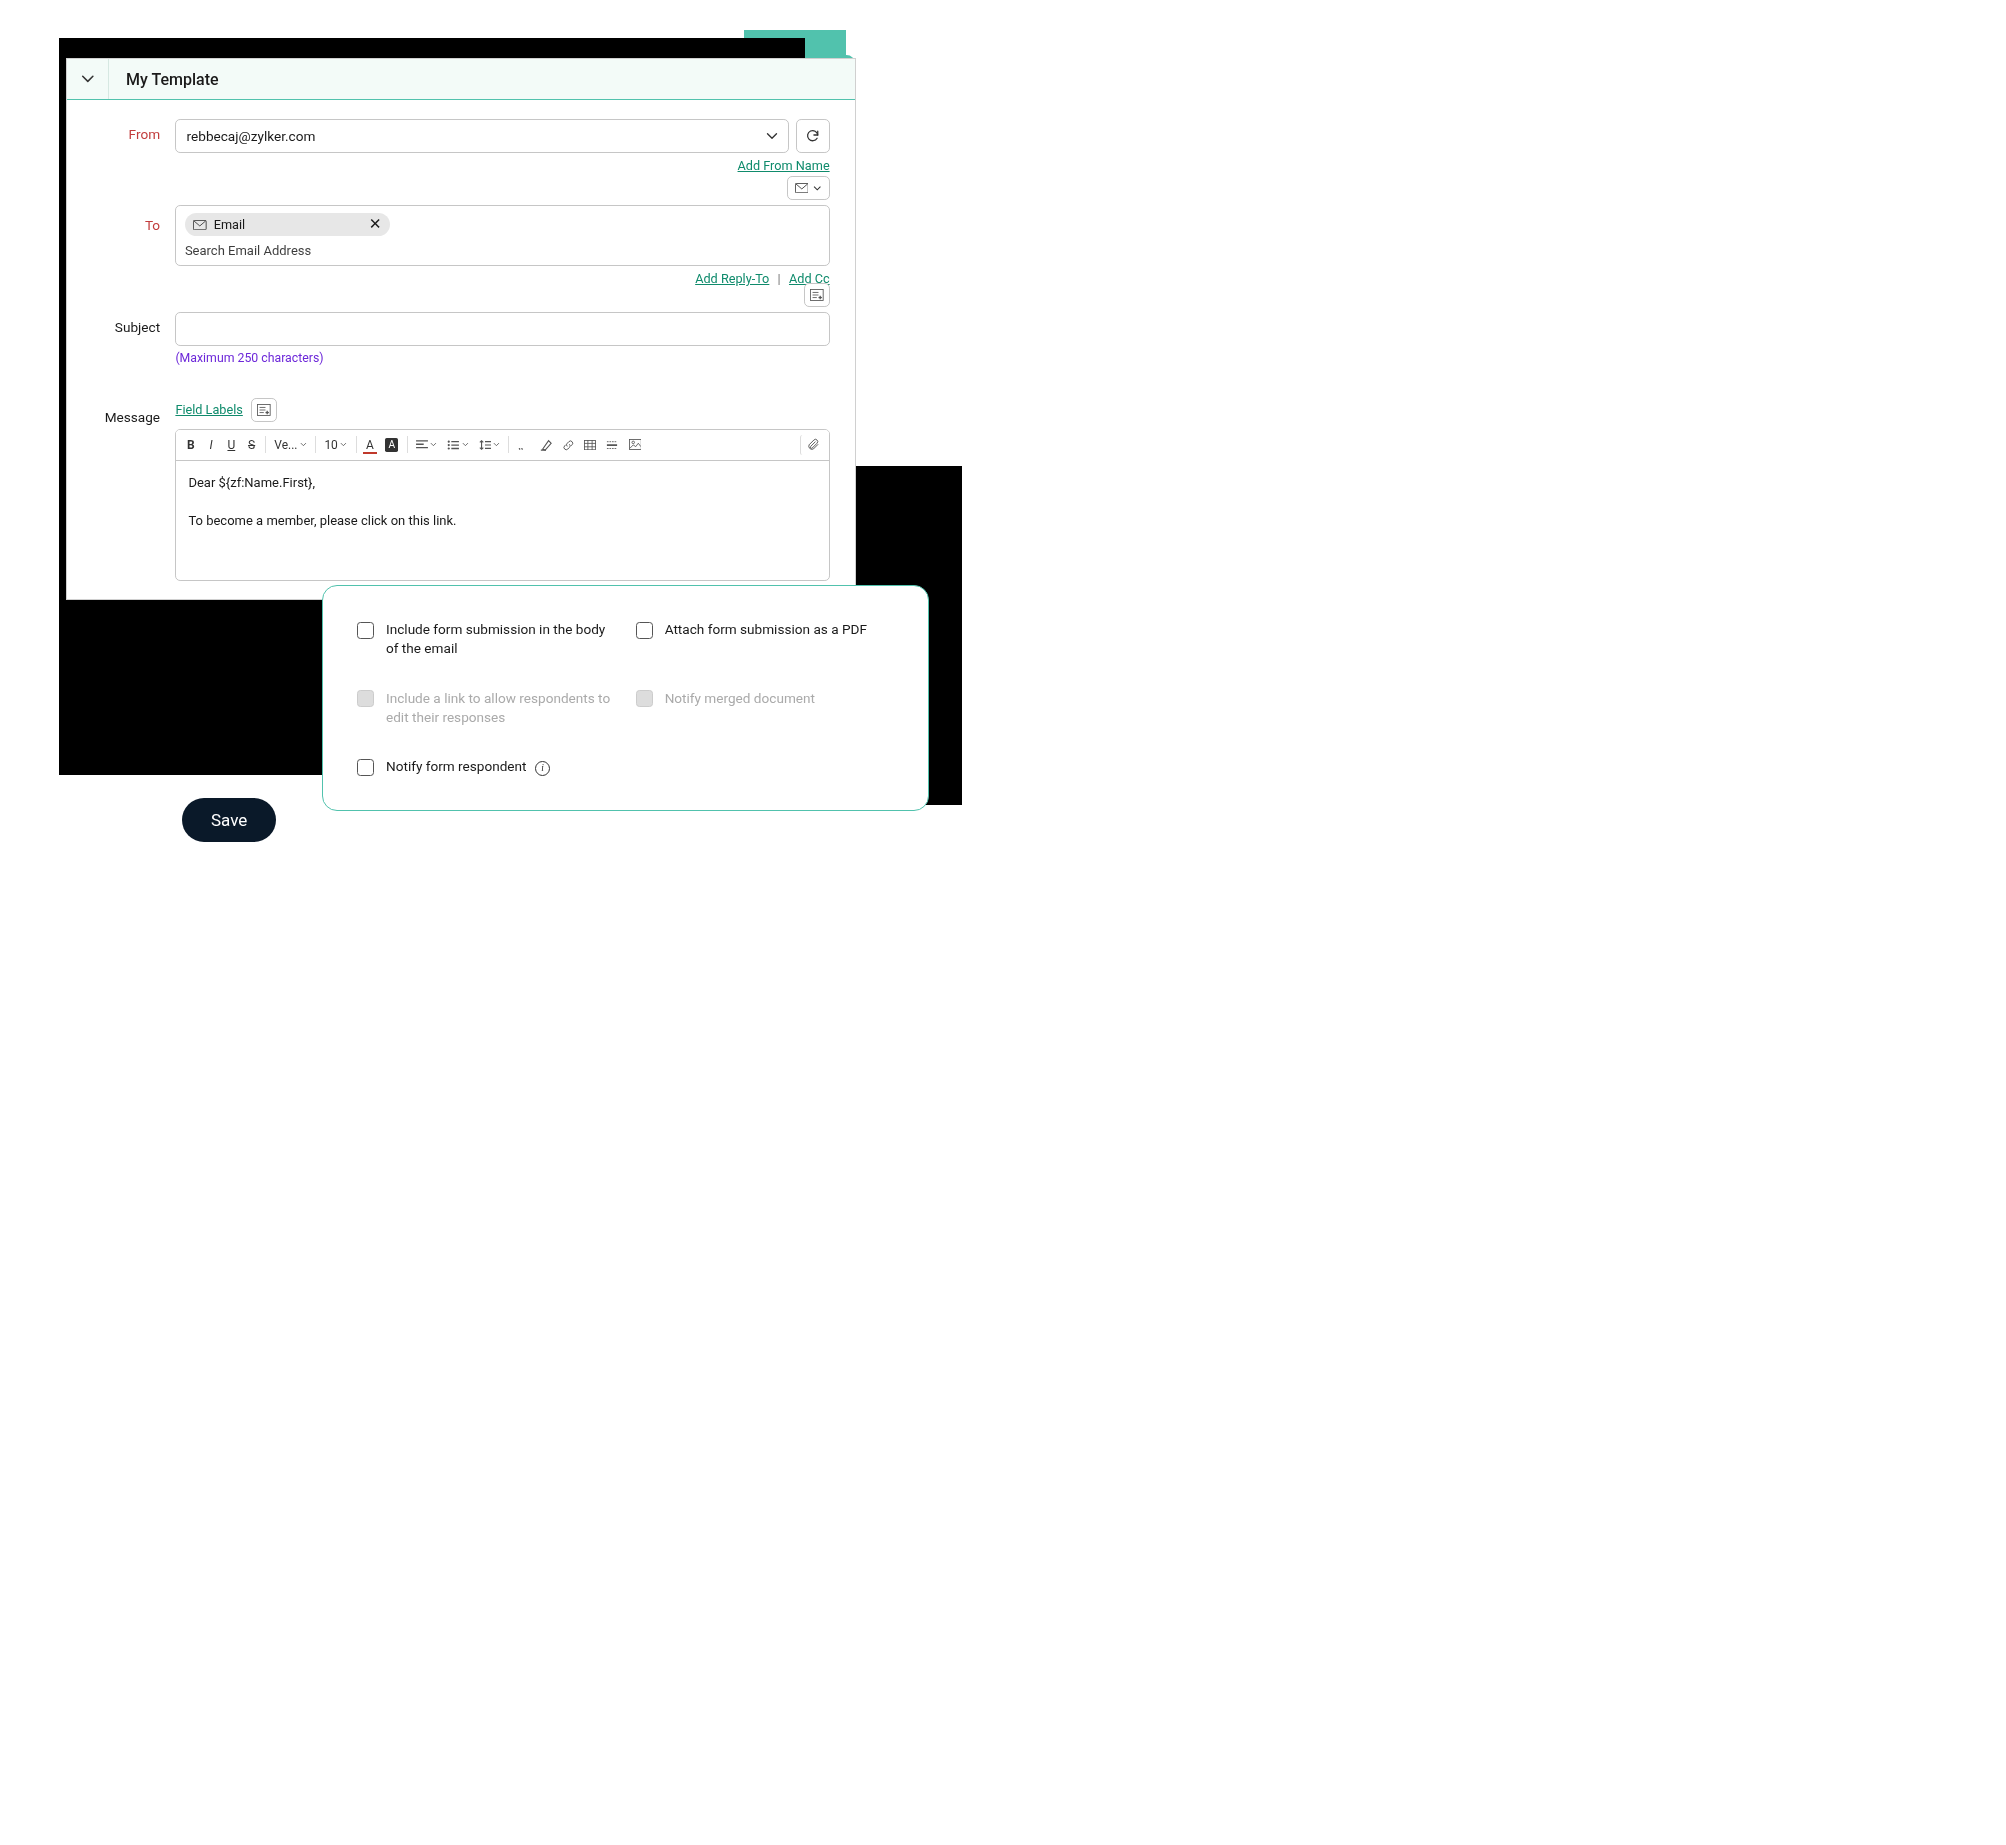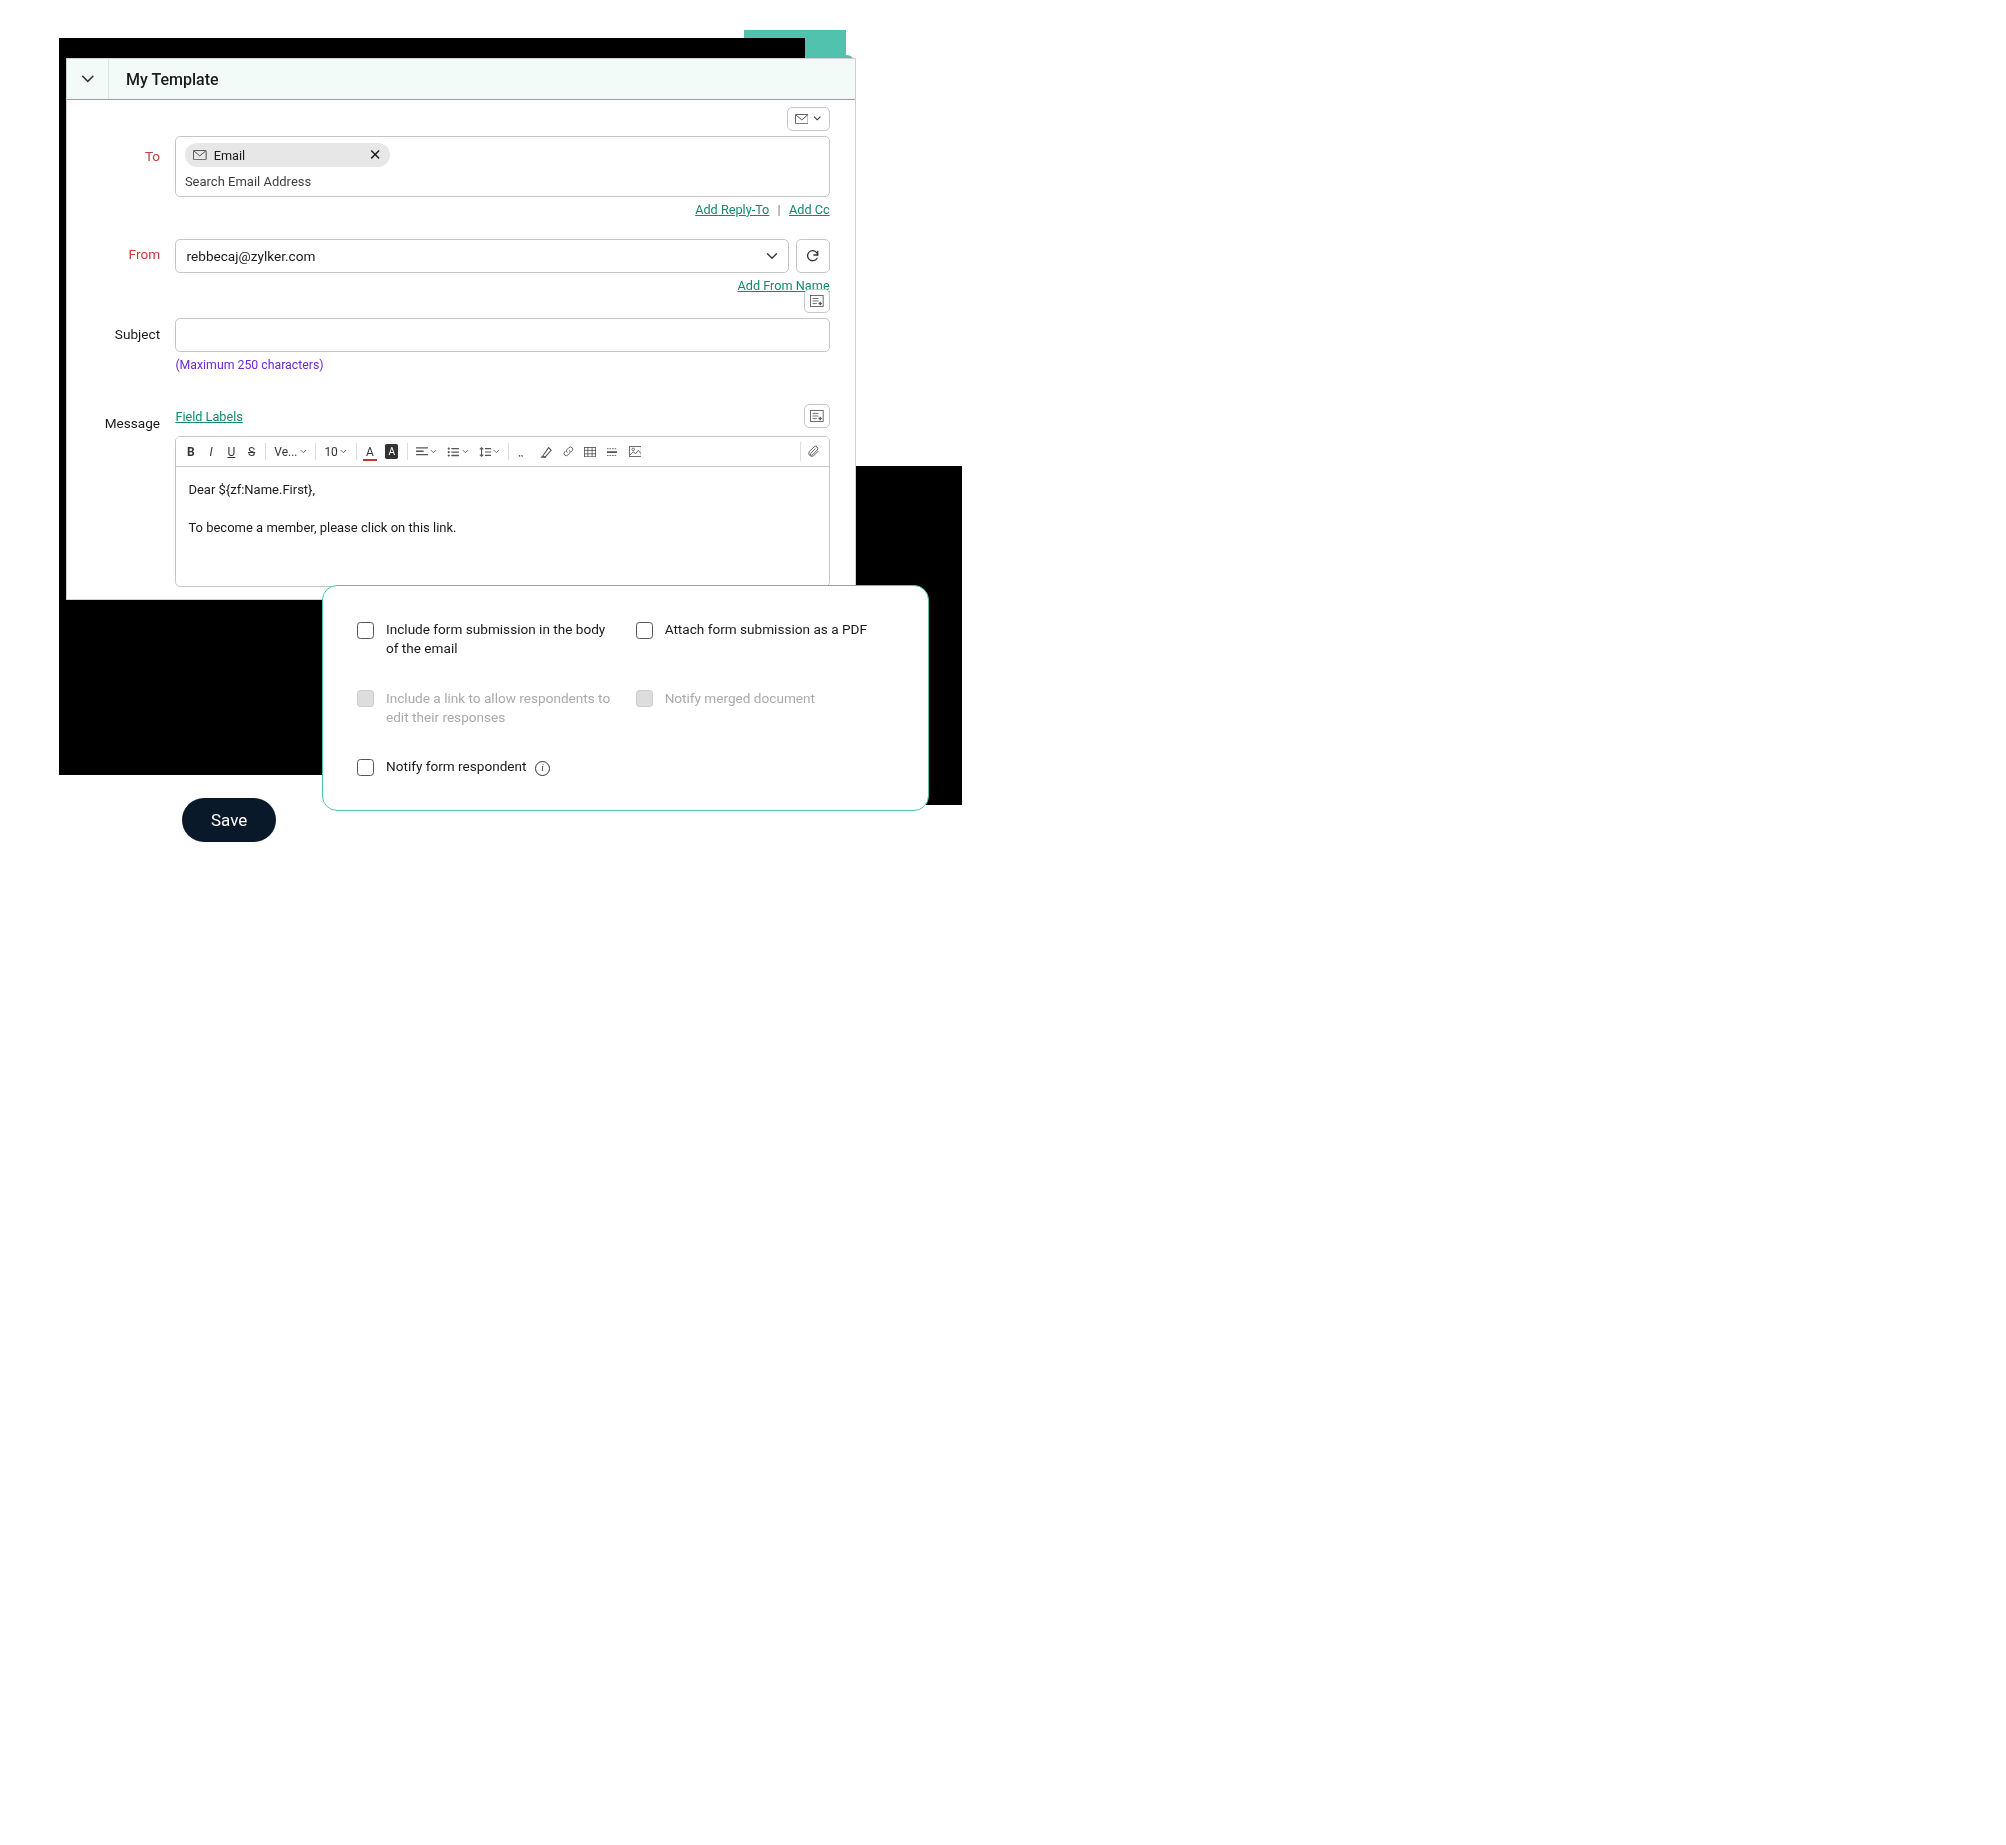--- a/index.html
+++ b/index.html
@@ -206,21 +206,21 @@
   }
 
   
   .editor-box {
     border: 0.8px solid #c6c6c6;
     border-radius: 5.1px;
     overflow: hidden;
   }
   .field-labels-row {
     display: flex;
-    justify-content: space-between;
+    justify-content: flex-start;
     align-items: center;
     gap: 8.5px;
     margin-bottom: 6.8px;
     margin-top: 25.4px;
     position: relative;
     height: 25.4px;
   }
   .toolbar {
     display: flex;
     align-items: center;
@@ -350,52 +350,20 @@
     <div class="panel-header">
       <div class="collapse-btn">
         <svg width="13.6" height="13.6" viewBox="0 0 16 16">
             <path d="M2 5 L8 11 L14 5" stroke="#333" stroke-width="1.8" fill="none" stroke-linecap="round" stroke-linejoin="round"></path>
           </svg>
       </div>
       <div class="panel-title">My Template</div>
     </div>
 
     <div class="form-body">
-
-      <div class="form-row" style="margin-top:17px;">
-        <div class="row-label red" style="padding-top:12px;">To</div>
-        <div class="row-content">
-          <div class="float-btn">
-            <svg width="13.6" height="10.2" viewBox="0 0 16 12">
-                <rect x="0.5" y="0.5" width="15" height="11" rx="1" stroke="#333" fill="none"></rect>
-                <path d="M1 1 L8 7 L15 1" stroke="#333" fill="none"></path>
-              </svg>
-            <svg width="8.5" height="8.5" viewBox="0 0 16 16">
-                <path d="M2 5 L8 11 L14 5" stroke="#333" stroke-width="2" fill="none"></path>
-              </svg>
-          </div>
-          <div class="to-box">
-            <div class="chip">
-              <svg width="13.6" height="10.2" viewBox="0 0 16 12">
-                  <rect x="0.5" y="0.5" width="15" height="11" rx="1" stroke="#333" fill="none"></rect>
-                  <path d="M1 1 L8 7 L15 1" stroke="#333" fill="none"></path>
-                </svg>
-              <span>Email</span>
-              <span style="width:110px"></span>
-              <span class="close">✕</span>
-            </div>
-            <div class="to-placeholder">Search Email Address</div>
-          </div>
-          <div class="link-row">
-            <span class="teal-link">Add Reply-To</span>
-            <span class="link-sep">|</span>
-            <span class="teal-link">Add Cc</span>
-          </div>
-        </div>
-      </div>
 
       <div class="form-row">
         <div class="row-label red">From</div>
         <div class="row-content">
           <div class="from-wrap">
             <div class="select-box" style="flex:1">
               <span>rebbecaj@zylker.com</span>
               <svg width="12" height="12" viewBox="0 0 16 16">
                   <path d="M2 5 L8 11 L14 5" stroke="#333" stroke-width="1.8" fill="none" stroke-linecap="round" stroke-linejoin="round"></path>
                 </svg>
@@ -406,20 +374,52 @@
                   <path d="M20 5 L20 11 L14 11" stroke="#333" stroke-width="2" fill="none" stroke-linecap="round" stroke-linejoin="round"></path>
                 </svg>
             </div>
           </div>
           <div class="link-row">
             <span class="teal-link">Add From Name</span>
           </div>
         </div>
       </div>
 
+      <div class="form-row" style="margin-top:17px;">
+        <div class="row-label red" style="padding-top:12px;">To</div>
+        <div class="row-content">
+          <div class="float-btn">
+            <svg width="13.6" height="10.2" viewBox="0 0 16 12">
+                <rect x="0.5" y="0.5" width="15" height="11" rx="1" stroke="#333" fill="none"></rect>
+                <path d="M1 1 L8 7 L15 1" stroke="#333" fill="none"></path>
+              </svg>
+            <svg width="8.5" height="8.5" viewBox="0 0 16 16">
+                <path d="M2 5 L8 11 L14 5" stroke="#333" stroke-width="2" fill="none"></path>
+              </svg>
+          </div>
+          <div class="to-box">
+            <div class="chip">
+              <svg width="13.6" height="10.2" viewBox="0 0 16 12">
+                  <rect x="0.5" y="0.5" width="15" height="11" rx="1" stroke="#333" fill="none"></rect>
+                  <path d="M1 1 L8 7 L15 1" stroke="#333" fill="none"></path>
+                </svg>
+              <span>Email</span>
+              <span style="width:110px"></span>
+              <span class="close">✕</span>
+            </div>
+            <div class="to-placeholder">Search Email Address</div>
+          </div>
+          <div class="link-row">
+            <span class="teal-link">Add Reply-To</span>
+            <span class="link-sep">|</span>
+            <span class="teal-link">Add Cc</span>
+          </div>
+        </div>
+      </div>
+
       <div class="form-row" style="margin-top:10.2px;">
         <div class="row-label">Subject</div>
         <div class="row-content">
           <div class="float-icon-btn" style="top:-29px;">
             <svg width="13.6" height="12" viewBox="0 0 16 14">
                 <rect x="0.5" y="0.5" width="15" height="13" stroke="#555" fill="none"></rect>
                 <line x1="3" y1="4" x2="10" y2="4" stroke="#555"></line>
                 <line x1="3" y1="7" x2="10" y2="7" stroke="#555"></line>
                 <line x1="3" y1="10" x2="8" y2="10" stroke="#555"></line>
                 <line x1="12" y1="8" x2="12" y2="12" stroke="#555" stroke-width="1.5"></line>

